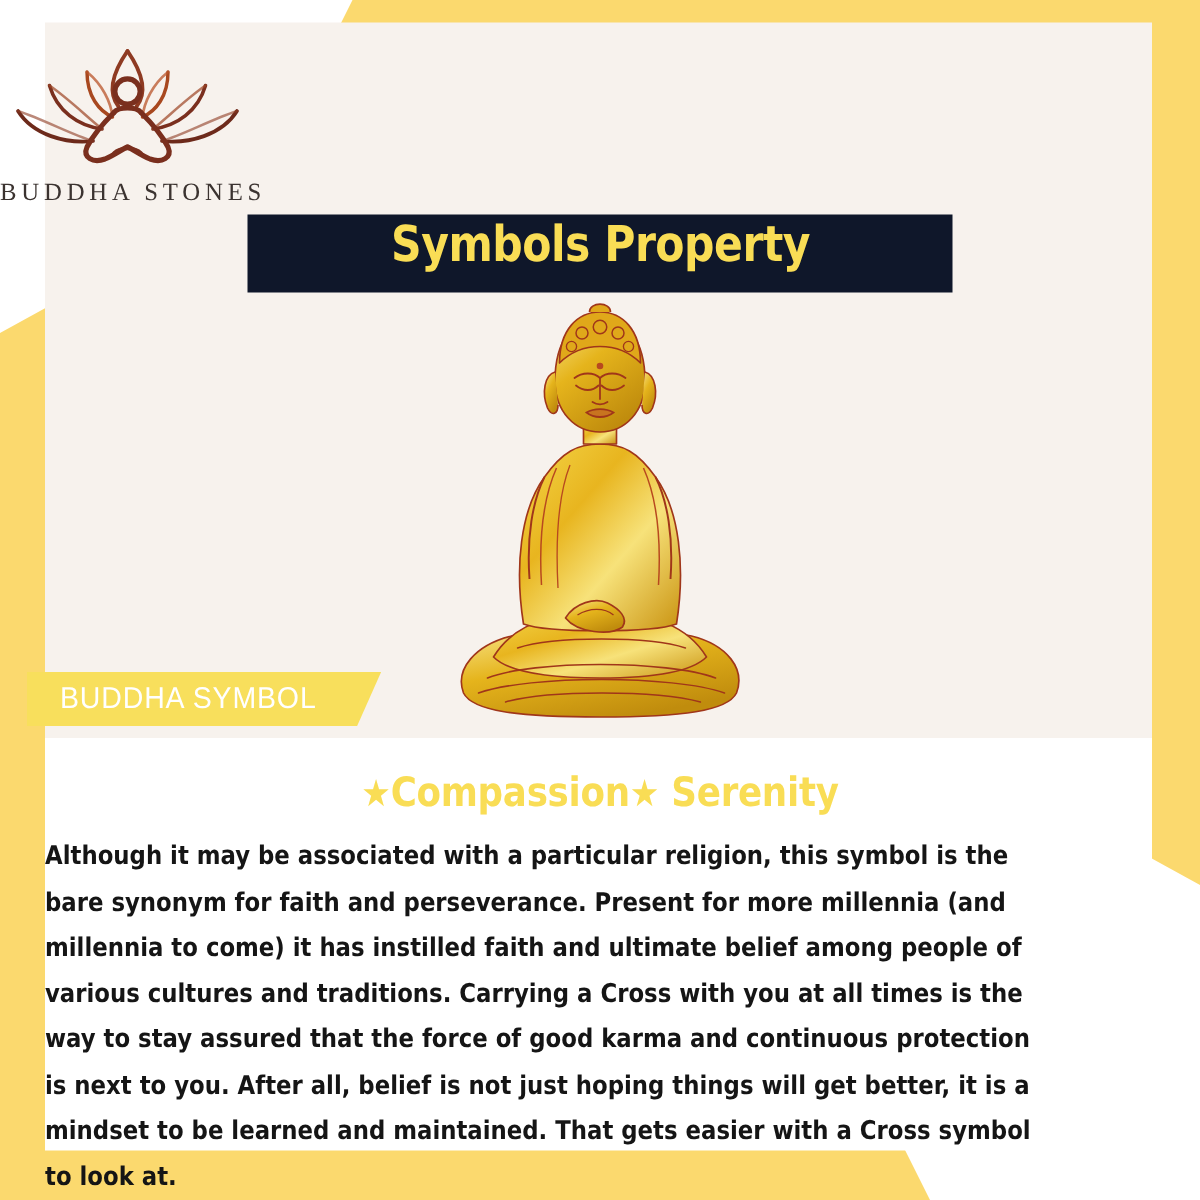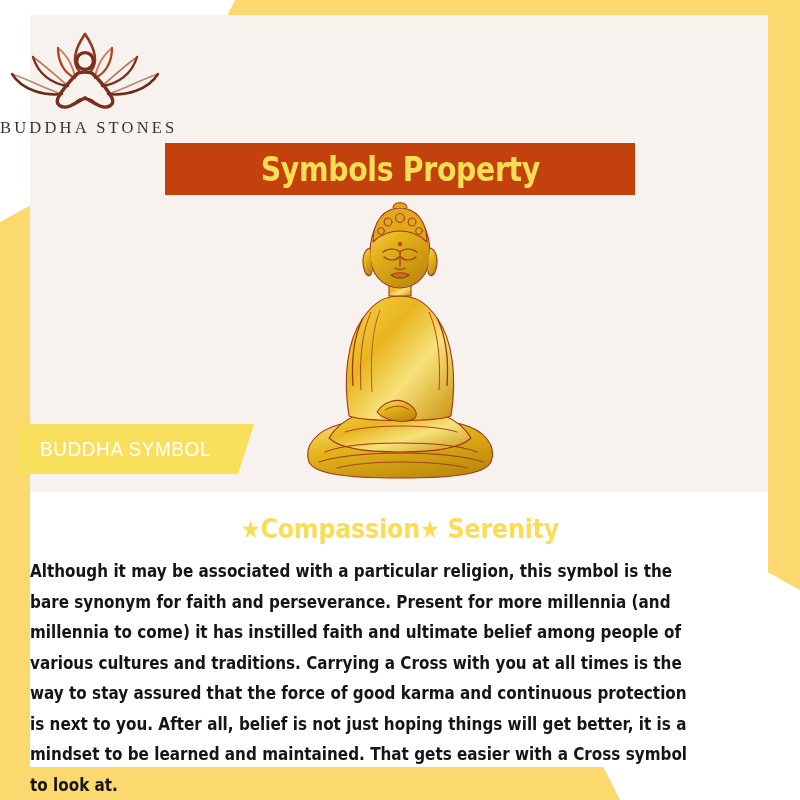--- a/index.html
+++ b/index.html
@@ -67,22 +67,22 @@
     letter-spacing:3.2px;
     color:#3b3330;
     font-weight:400;
   }
 
   
   .title-band {
     position:absolute;
     left:165px; top:143px;
     width:470px; height:52px;
-    background:#c2410c;
-    display:flex; align-items:center; justify-content:center;
+    background:#0f172a;
+    display:flex; justify-content:center;
   }
   .title-text {
     font-family:"DejaVu Sans", sans-serif;
     font-weight:700;
     font-size:33px;
     color:#f9dd55;
     letter-spacing:-0.4px;
     transform:scaleX(0.86);
     transform-origin:center;
     white-space:nowrap;
@@ -92,22 +92,22 @@
   .buddha-wrap {
     position:absolute;
     left:0; right:0; top:200px;
     display:flex; justify-content:center;
   }
   .buddha { width:230px; height:290px; display:block; }
 
   
   .tag {
     position:absolute;
-    left:18px; top:424px;
-    height:50px;
+    left:18px; top:448px;
+    height:36px;
     padding:0 34px 0 22px;
     background:#f8df5c;
     display:flex; align-items:center;
     clip-path:polygon(0 0, 100% 0, calc(100% - 16px) 100%, 0 100%);
   }
   .tag-text {
     color:#ffffff;
     font-size:20px;
     letter-spacing:0.6px;
     transform:scaleX(0.95);

